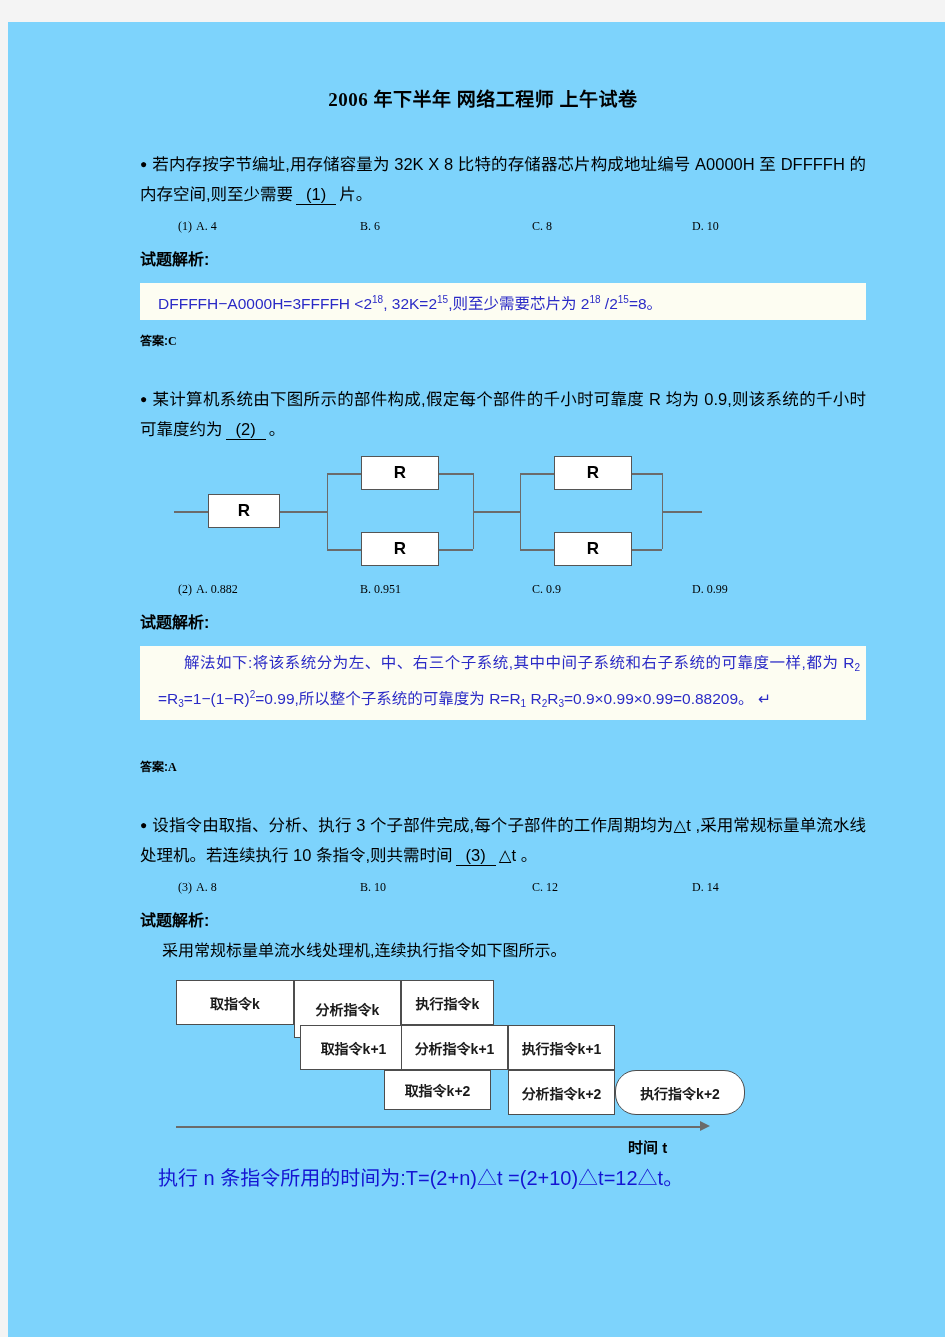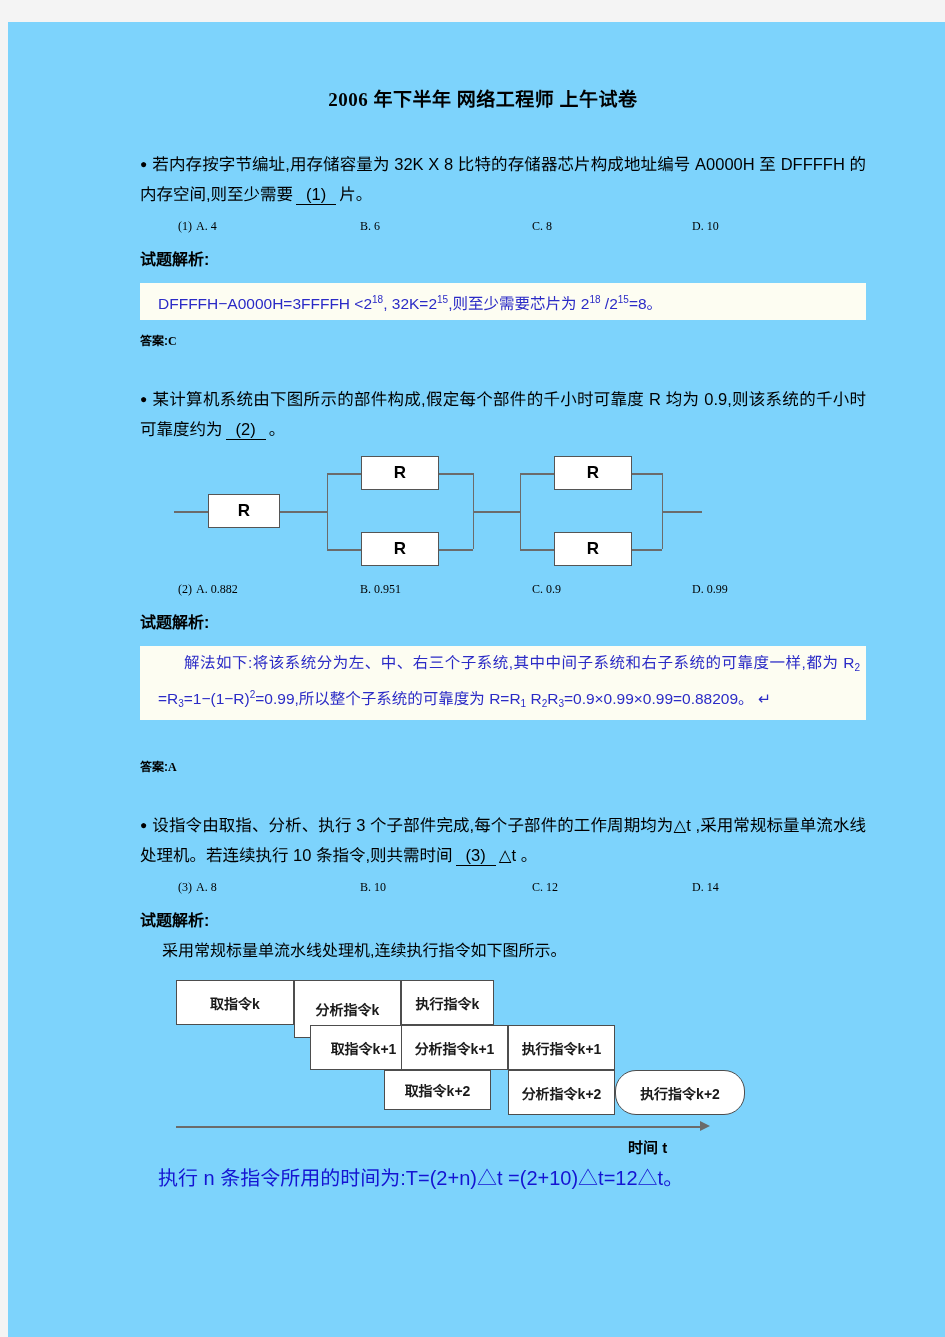--- a/index.html
+++ b/index.html
@@ -307,21 +307,21 @@
       <div class="label-line">试题解析:</div>
 
       <div class="plain-note">采用常规标量单流水线处理机,连续执行指令如下图所示。</div>
 
       <div class="pipe-diagram">
 
         <div class="pcell" style="left:0px;   top:0px;  width:118px; height:45px;">取指令k</div>
         <div class="pcell" style="left:118px; top:0px;  width:107px; height:58px;">分析指令k</div>
         <div class="pcell" style="left:225px; top:0px;  width:93px; height:45px;">执行指令k</div>
 
-        <div class="pcell" style="left:134px; top:45px; width:107px; height:45px;">取指令k+1</div>
+        <div class="pcell" style="left:124px; top:45px; width:107px; height:45px;">取指令k+1</div>
         <div class="pcell" style="left:225px; top:45px; width:107px; height:45px;">分析指令k+1</div>
         <div class="pcell" style="left:332px; top:45px; width:107px; height:45px;">执行指令k+1</div>
 
         <div class="pcell" style="left:208px; top:90px; width:107px; height:40px;">取指令k+2</div>
         <div class="pcell" style="left:332px; top:90px; width:107px; height:45px;">分析指令k+2</div>
         <div class="pcell" style="left:439px; top:90px; width:130px; height:45px;border-radius:21px;">执行指令k+2</div>
 
         <div class="axis"></div>
         <div class="axis-head"></div>
         <div class="axis-label">时间 t</div>

